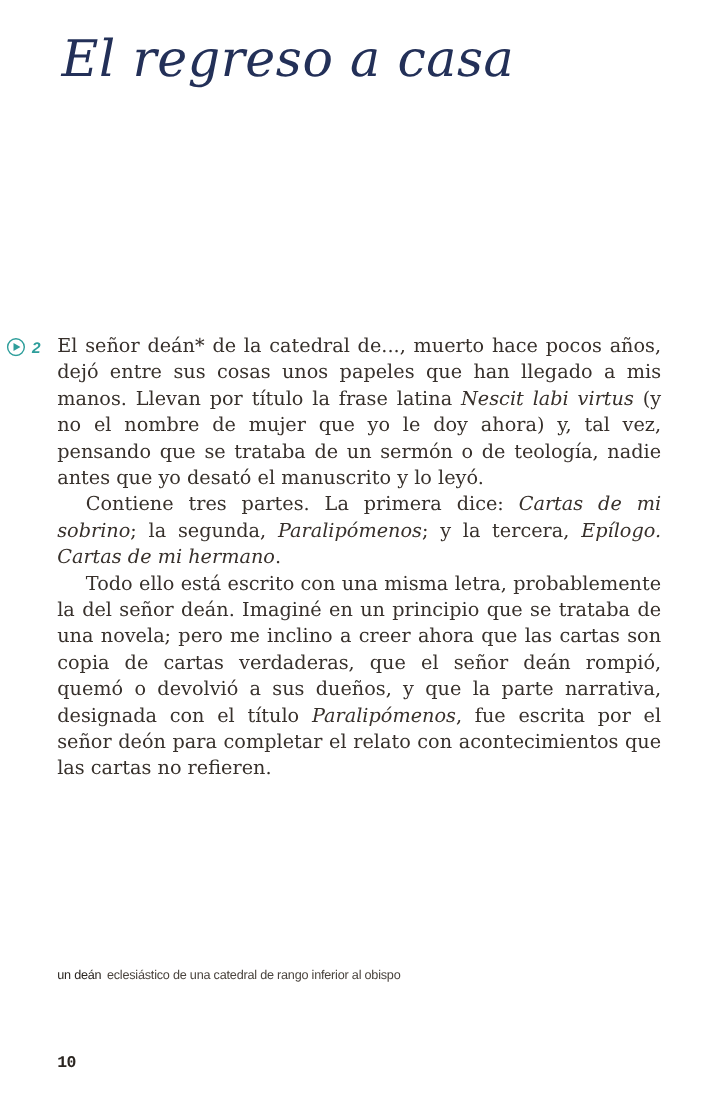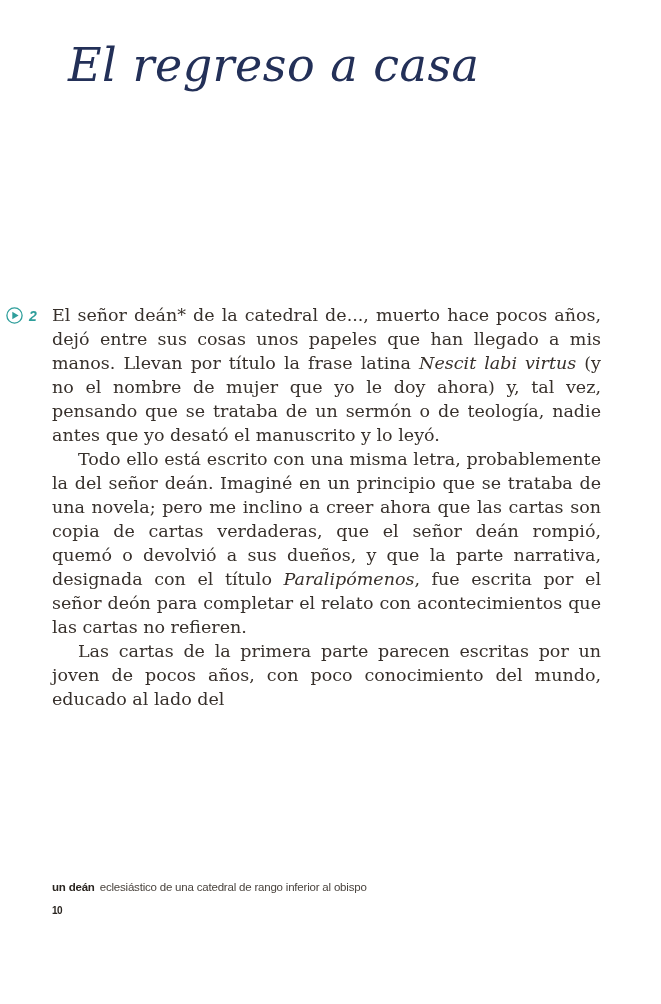--- a/index.html
+++ b/index.html
@@ -28,21 +28,21 @@
     margin: 0 0 18px 0;
     font-weight: normal;
     letter-spacing: 0.2px;
   }
   .chapter-title {
     font-family: "DejaVu Serif", serif;
     font-style: italic;
     font-size: 46px;
     line-height: 1.1;
     color: var(--title-color, #233058);
-    margin: 16px;
+    margin: 4px;
     font-weight: 500;
     letter-spacing: 0.5px;
   }
 
   .body-block {
     position: absolute;
     left: 52px;
     top: 303px;
     width: 549px;
   }
@@ -84,31 +84,31 @@
     position: absolute;
     left: 52px;
     top: 881px;
     width: 550px;
     font-family: "Liberation Sans", sans-serif;
     font-size: 11.5px;
     color: #4a443e;
     letter-spacing: -0.2px;
   }
   .footnote .footnote-term {
-    font-weight: bold;
+    font-weight: normal;
     color: #2a2520;
     margin-right: 5px;
   }
 
   .page-number {
     position: absolute;
     left: 52px;
-    top: 905px;
-    font-family: Liberation Sans, sans-serif;
-    font-size: 10px;
+    top: 958px;
+    font-family: Liberation Mono, monospace;
+    font-size: 15px;
     font-weight: bold;
     color: #2a2520;
     letter-spacing: -0.5px;
   }
 </style>
 </head>
 <body style="--title-color: #233058; --text-color: #37302b; --accent-color: #2e9e9b;">
 
 <div class="page-header">
   <h1 class="chapter-title">El regreso a casa</h1>
@@ -119,22 +119,22 @@
     <span title="">
       <svg width="17" height="17" viewBox="0 0 17 17">
         <circle cx="8.5" cy="8.5" r="7.6" fill="none" stroke="#2e9e9b" stroke-width="1.3"></circle>
         <polygon points="6.3,4.8 12.6,8.5 6.3,12.2" fill="#2e9e9b"></polygon>
       </svg>
     </span>
     <span class="track-number">2</span>
   </div>
   <div>
       <p class="body-paragraph"><span>El señor deán* de la catedral de..., muerto hace pocos años, dejó entre sus cosas unos papeles que han llegado a mis manos. Llevan por título la frase latina </span><em>Nescit labi virtus</em><span> (y no el nombre de mujer que yo le doy ahora) y, tal vez, pensando que se trataba de un sermón o de teología, nadie antes que yo desató el manuscrito y lo leyó.</span></p>
+      <p class="body-paragraph indented"><span>Contiene tres partes. La primera dice: </span><em>Cartas de mi sobrino</em><span>; la segunda, </span><em>Paralipómenos</em><span>; y la tercera, </span><em>Epílogo. Cartas de mi hermano</em><span>.</span></p>
       <p class="body-paragraph indented"><span>Todo ello está escrito con una misma letra, probablemente la del señor deán. Imaginé en un principio que se trataba de una novela; pero me inclino a creer ahora que las cartas son copia de cartas verdaderas, que el señor deán rompió, quemó o devolvió a sus dueños, y que la parte narrativa, designada con el título </span><em>Paralipómenos</em><span>, fue escrita por el señor deón para completar el relato con acontecimientos que las cartas no refieren.</span></p>
-      <p class="body-paragraph indented"><span>Las cartas de la primera parte parecen escritas por un joven de pocos años, con poco conocimiento del mundo, educado al lado del</span></p>
     </div>
 </div>
 
 <div class="footnote">
   <span class="footnote-term">un deán</span><span>eclesiástico de una catedral de rango inferior al obispo</span>
 </div>
 
 <div class="page-number">10</div>
 
 </body></html>

